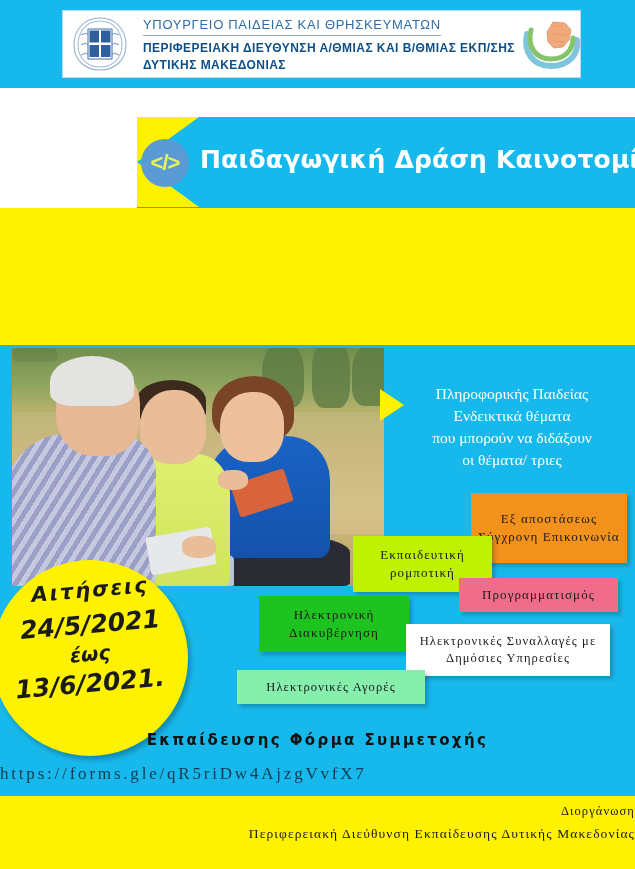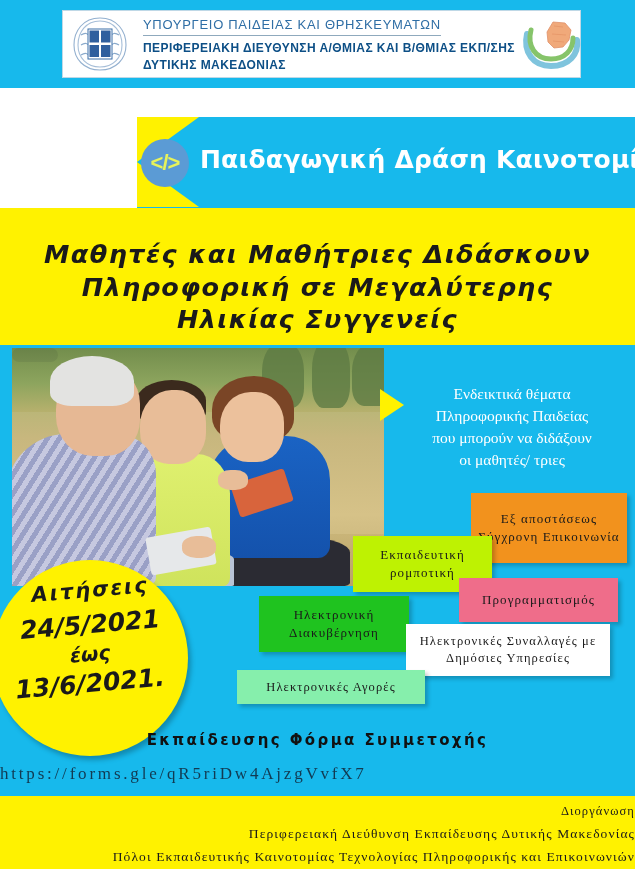--- a/index.html
+++ b/index.html
@@ -205,21 +205,21 @@
     text-align: center;
     font-family: "Liberation Serif", serif;
     color: #1a1a1a; letter-spacing: 1.1px;
     line-height: 1.35;
     box-shadow: 3px 3px 4px rgba(0,0,0,0.22);
   }
   .topic-remote   { left: 471px; top: 493px; width: 156px; height: 70px;
                     background: #f2921d; font-size: 13px; }
   .topic-robotics { left: 353px; top: 536px; width: 139px; height: 56px;
                     background: #bef202; font-size: 13px; }
-  .topic-progr    { left: 459px; top: 578px; width: 159px; height: 44px;
+  .topic-progr    { left: 459px; top: 578px; width: 159px; height: 34px;
                     background: #ef6d8a; font-size: 13px; }
   .topic-egov     { left: 259px; top: 596px; width: 150px; height: 56px;
                     background: #1fc31f; font-size: 13px; }
   .topic-trans    { left: 406px; top: 624px; width: 204px; height: 52px;
                     background: #ffffff; font-size: 12.5px; }
   .topic-market   { left: 237px; top: 670px; width: 188px; height: 34px;
                     background: #86efac; font-size: 12.5px; }
 
   
   .apps-circle {
@@ -317,25 +317,20 @@
   <div class="white-band"></div>
 
   <div class="action-banner"></div>
   <div class="banner-arrow"></div>
   <div class="code-circle">
     <span class="code-glyph">&lt;/&gt;</span>
   </div>
   <div class="banner-title">Παιδαγωγική Δράση Καινοτομίας</div>
 
   <div class="title-block"></div>
-  <div class="main-title">
-    <div>Μαθητές και Μαθήτριες Διδάσκουν</div>
-    <div>Πληροφορική σε Μεγαλύτερης</div>
-    <div>Ηλικίας Συγγενείς</div>
-  </div>
 
   <div class="photo">
     <div class="ph-treeline"></div>
     <div class="ph-tree" style="left:250px;top:-6px;width:42px;height:66px;"></div>
     <div class="ph-tree" style="left:300px;top:-10px;width:38px;height:70px;"></div>
     <div class="ph-tree" style="left:340px;top:-4px;width:40px;height:62px;"></div>
     <div class="ph-grass"></div>
 
     <div class="ph-person ph-woman-legs"></div>
     <div class="ph-person ph-woman-body"></div>
@@ -353,24 +348,24 @@
     <div class="ph-person ph-man-hair"></div>
 
     <div class="ph-device ph-dev1"></div>
     <div class="ph-device ph-dev2"></div>
     <div class="ph-hand ph-h1"></div>
     <div class="ph-hand ph-h2"></div>
   </div>
 
   <div class="themes-arrow"></div>
   <div class="themes-intro">
+    <div>Πληροφορικής Παιδείας</div>
     <div>Ενδεικτικά θέματα</div>
-    <div>Πληροφορικής Παιδείας</div>
     <div>που μπορούν να διδάξουν</div>
-    <div>οι μαθητές/ τριες</div>
+    <div>οι θέματα/ τριες</div>
   </div>
 
   <div class="topic topic-remote">Εξ αποστάσεως Σύγχρονη Επικοινωνία</div>
   <div class="topic topic-robotics">Εκπαιδευτική ρομποτική</div>
   <div class="topic topic-progr">Προγραμματισμός</div>
   <div class="topic topic-egov">Ηλεκτρονική Διακυβέρνηση</div>
   <div class="topic topic-trans">Ηλεκτρονικές Συναλλαγές με Δημόσιες Υπηρεσίες</div>
   <div class="topic topic-market">Ηλεκτρονικές Αγορές</div>
 
   <div class="apps-circle">
@@ -381,16 +376,15 @@
       <div class="apps-d2">13/6/2021.</div>
     </div>
   </div>
 
   <div class="form-label">Εκπαίδευσης Φόρμα Συμμετοχής</div>
   <div class="form-url">https://forms.gle/qR5riDw4AjzgVvfX7</div>
 
   <div class="footer">
     <div class="footer-line f1">Διοργάνωση</div>
     <div class="footer-line f2">Περιφερειακή Διεύθυνση Εκπαίδευσης Δυτικής Μακεδονίας</div>
-    <div class="footer-line f3">Πόλοι Εκπαιδευτικής Καινοτομίας Τεχνολογίας Πληροφορικής και Επικοινωνιών</div>
   </div>
 
 </div>
 
 </body></html>

